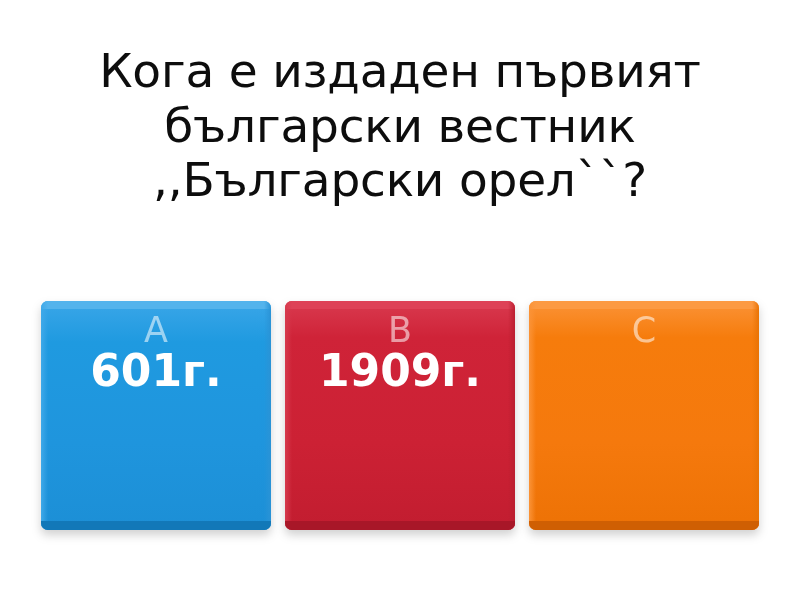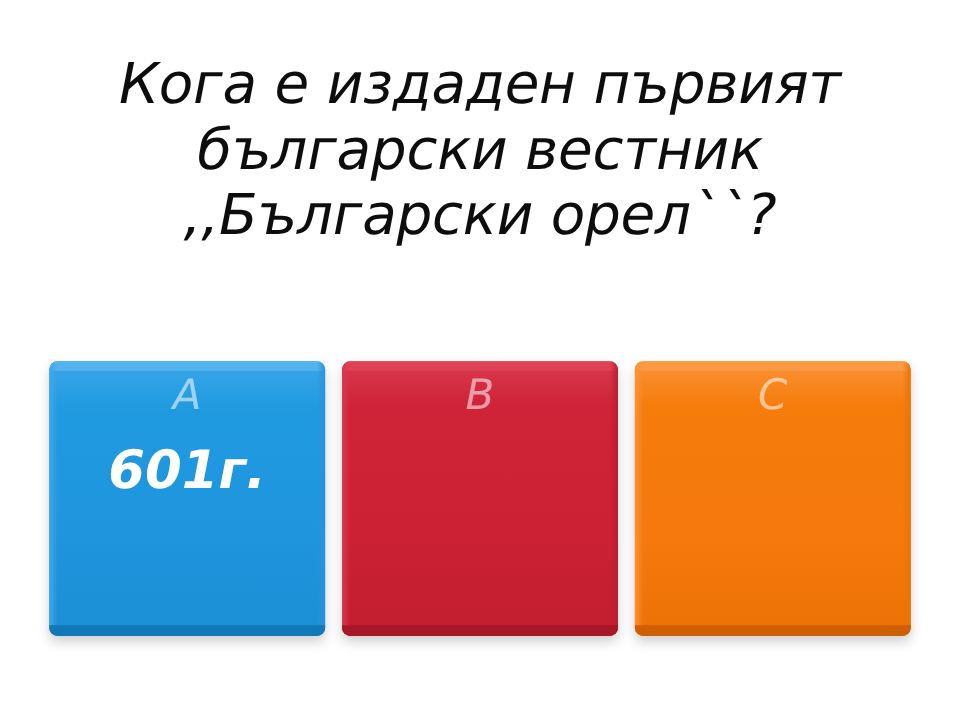--- a/index.html
+++ b/index.html
@@ -15,21 +15,20 @@
   }
 
   #quiz-screen {
     position: relative;
     width: 800px;
     height: 600px;
     background: #ffffff;
     display: flex;
     flex-direction: column;
     align-items: center;
-    font-style: italic;
   }
 
   
   #question-block {
     width: 800px;
     margin-top: 44px;
     text-align: center;
     color: #0d0d0d;
     font-size: 47px;
     line-height: 1.16;
@@ -94,21 +93,20 @@
     margin-top: 12px;
     font-size: 35px;
     font-weight: 400;
     line-height: 1;
     color: rgba(255,255,255,0.55);
   }
 
   .tile-answer-text {
     position: relative;
     z-index: 3;
-    margin-top: 22px;
     font-size: 44px;
     font-weight: 700;
     line-height: 1.05;
     color: #ffffff;
     text-align: center;
     padding: 0 10px;
     word-break: break-word;
   }
 
   
@@ -151,20 +149,21 @@
       <div class="tile-letter">A</div>
       <div class="tile-answer-text">601г.</div>
     </div>
 
     <div class="answer-tile" id="answer-tile-b">
       <span class="tile-top-edge"></span>
       <span class="tile-left-edge"></span>
       <span class="tile-right-edge"></span>
       <span class="tile-bottom-edge"></span>
       <div class="tile-letter">B</div>
+      <div class="tile-answer-text">1909г.</div>
     </div>
 
     <div class="answer-tile" id="answer-tile-c">
       <span class="tile-top-edge"></span>
       <span class="tile-left-edge"></span>
       <span class="tile-right-edge"></span>
       <span class="tile-bottom-edge"></span>
       <div class="tile-letter">C</div>
     </div>
 

